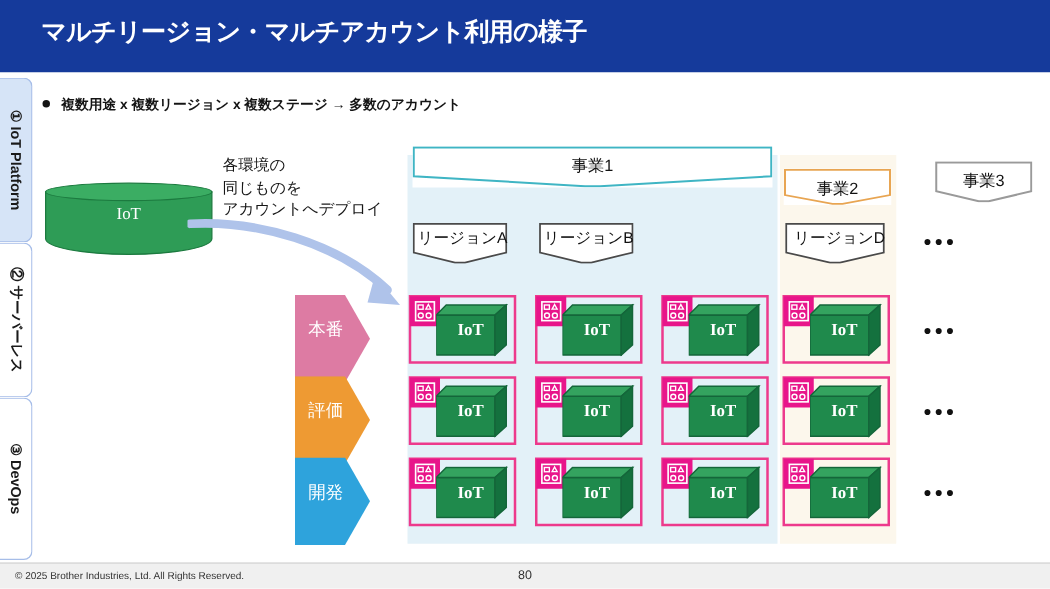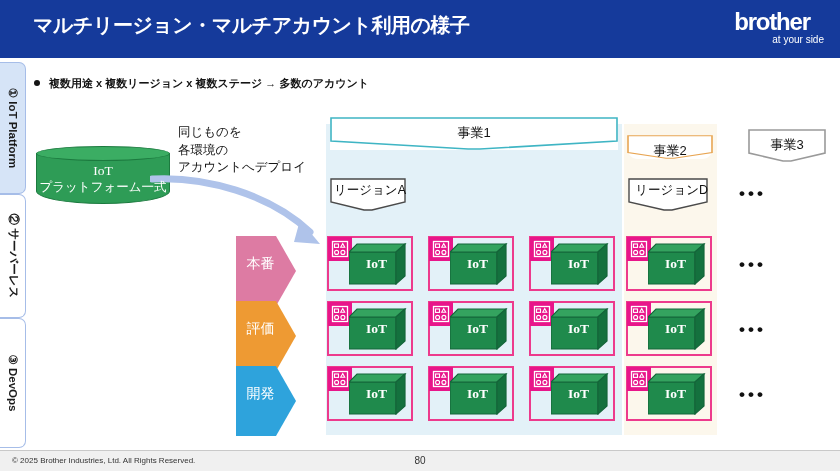--- a/index.html
+++ b/index.html
@@ -136,21 +136,21 @@
   }
   .biz-shape {
     position: absolute; left: 0; top: 0;
     width: 100%; height: 100%;
   }
   .biz-label {
     position: absolute; left: 0; top: 3px; width: 100%;
     text-align: center; font-size: 13px; color: #111111;
   }
   #biz1 { left: 330px; top: 117px; width: 288px; height: 33px; }
-  #biz2 { left: 627px; top: 135px; width: 86px;  height: 24px; border-radius: 11px; }
+  #biz2 { left: 627px; top: 135px; width: 86px;  height: 29px; }
   #biz3 { left: 723px; top: 129px; width: 78px;  height: 33px; margin-left: 25px; }
 
   .rgn-box { position: absolute; width: 76px; height: 33px; }
   .rgn-label {
     position: absolute; left: 0; top: 4px; width: 100%;
     text-align: right; font-size: 12.5px; color: #111111;
     white-space: nowrap;
   }
   #rgnA { left: 330px; top: 178px; }
   #rgnB { left: 431px; top: 178px; }
@@ -223,24 +223,20 @@
   }
 </style>
 </head>
 <body>
 
 <div id="slide">
 
   <div class="header"></div>
   <div class="header-underline"></div>
   <div class="slide-title">マルチリージョン・マルチアカウント利用の様子</div>
-  <div class="logo">
-    <div class="logo-word">brother</div>
-    <div class="logo-tag">at your side</div>
-  </div>
 
   <div class="sidebar">
     <div class="vtab active" id="vtab0">
       <span class="vtab-label">① IoT Platform</span>
     </div>
     <div class="vtab" id="vtab1">
       <span class="vtab-label">② サーバーレス</span>
     </div>
     <div class="vtab" id="vtab2">
       <span class="vtab-label">③ DevOps</span>
@@ -249,27 +245,26 @@
 
   <div class="bullet-line">
     <span class="bullet-dot"></span><span>複数用途 x 複数リージョン x 複数ステージ → 多数のアカウント</span>
   </div>
 
   <div class="cylinder">
     <div class="cyl-body"></div>
     <div class="cyl-top"></div>
     <div class="cyl-text">
       <div class="l1">IoT</div>
-      <div class="l2">プラットフォーム一式</div>
     </div>
   </div>
 
   <div class="deploy-note">
+    <div>各環境の</div>
     <div>同じものを</div>
-    <div>各環境の</div>
     <div>アカウントへデプロイ</div>
   </div>
 
   <svg class="arrow-svg" viewBox="0 0 190 90">
     <path d="M2,11 C55,8 120,26 160,64" fill="none" stroke="#AFC3EA" stroke-width="7" stroke-linecap="round"></path>
     <path d="M150,52 L170,76 L144,74 Z" fill="#AFC3EA"></path>
   </svg>
 
   <div class="panel" id="panel-biz1"></div>
   <div class="panel" id="panel-biz2"></div>
@@ -292,20 +287,26 @@
     </svg>
     <div class="biz-label">事業3</div>
   </div>
 
   <div class="rgn-box" id="rgnA">
     <svg class="biz-shape" viewBox="0 0 76 33" preserveAspectRatio="none">
       <polygon points="1,1 75,1 75,24 42,32 34,32 1,24" fill="#ffffff" stroke="#4A4A4A" stroke-width="1.4"></polygon>
     </svg>
     <div class="rgn-label">リージョンA</div>
   </div>
+  <div class="rgn-box" id="rgnB">
+    <svg class="biz-shape" viewBox="0 0 76 33" preserveAspectRatio="none">
+      <polygon points="1,1 75,1 75,24 42,32 34,32 1,24" fill="#ffffff" stroke="#4A4A4A" stroke-width="1.4"></polygon>
+    </svg>
+    <div class="rgn-label">リージョンB</div>
+  </div>
   <div class="rgn-box" id="rgnD">
     <svg class="biz-shape" viewBox="0 0 80 33" preserveAspectRatio="none">
       <polygon points="1,1 79,1 79,24 44,32 36,32 1,24" fill="#ffffff" stroke="#4A4A4A" stroke-width="1.4"></polygon>
     </svg>
     <div class="rgn-label">リージョンD</div>
   </div>
   <div class="ellipsis-head">•••</div>
 
   <div class="chev" id="chev0">
     <svg class="chev-shape" viewBox="0 0 60 57" preserveAspectRatio="none">

